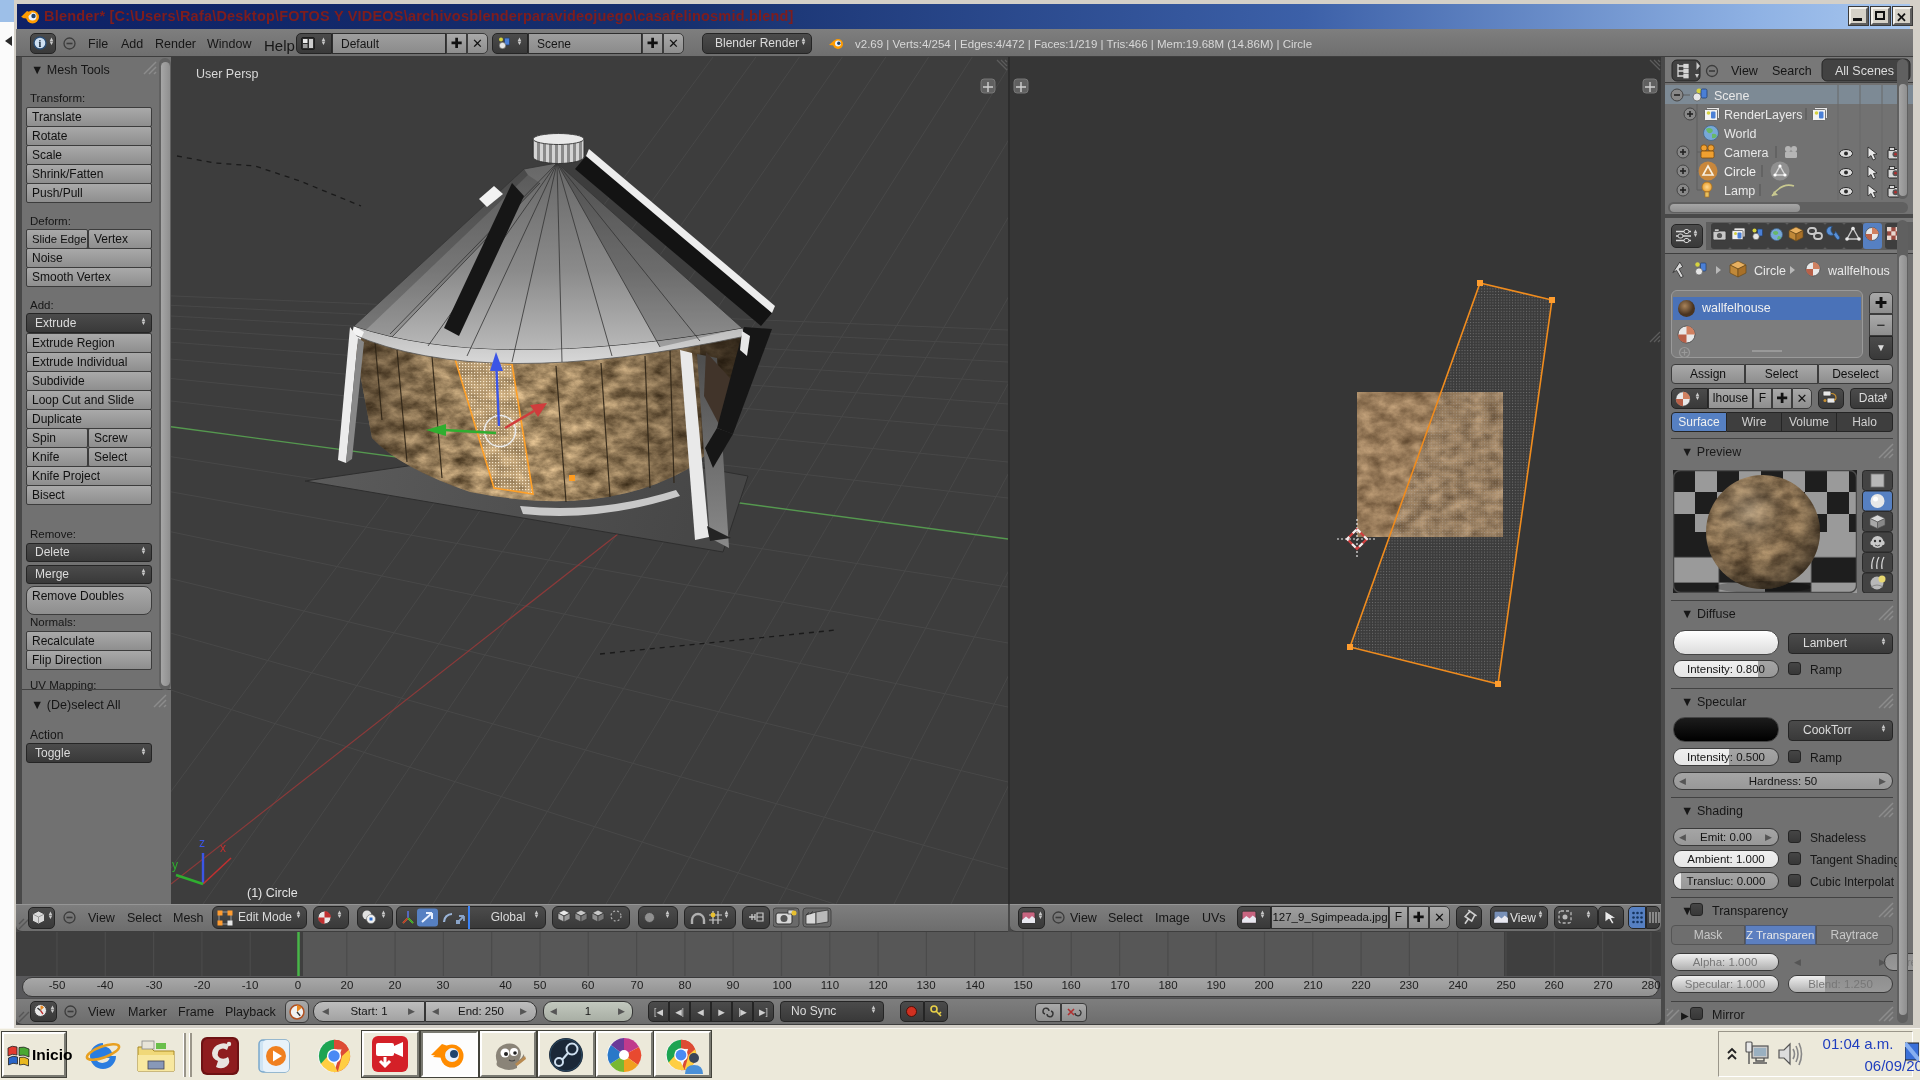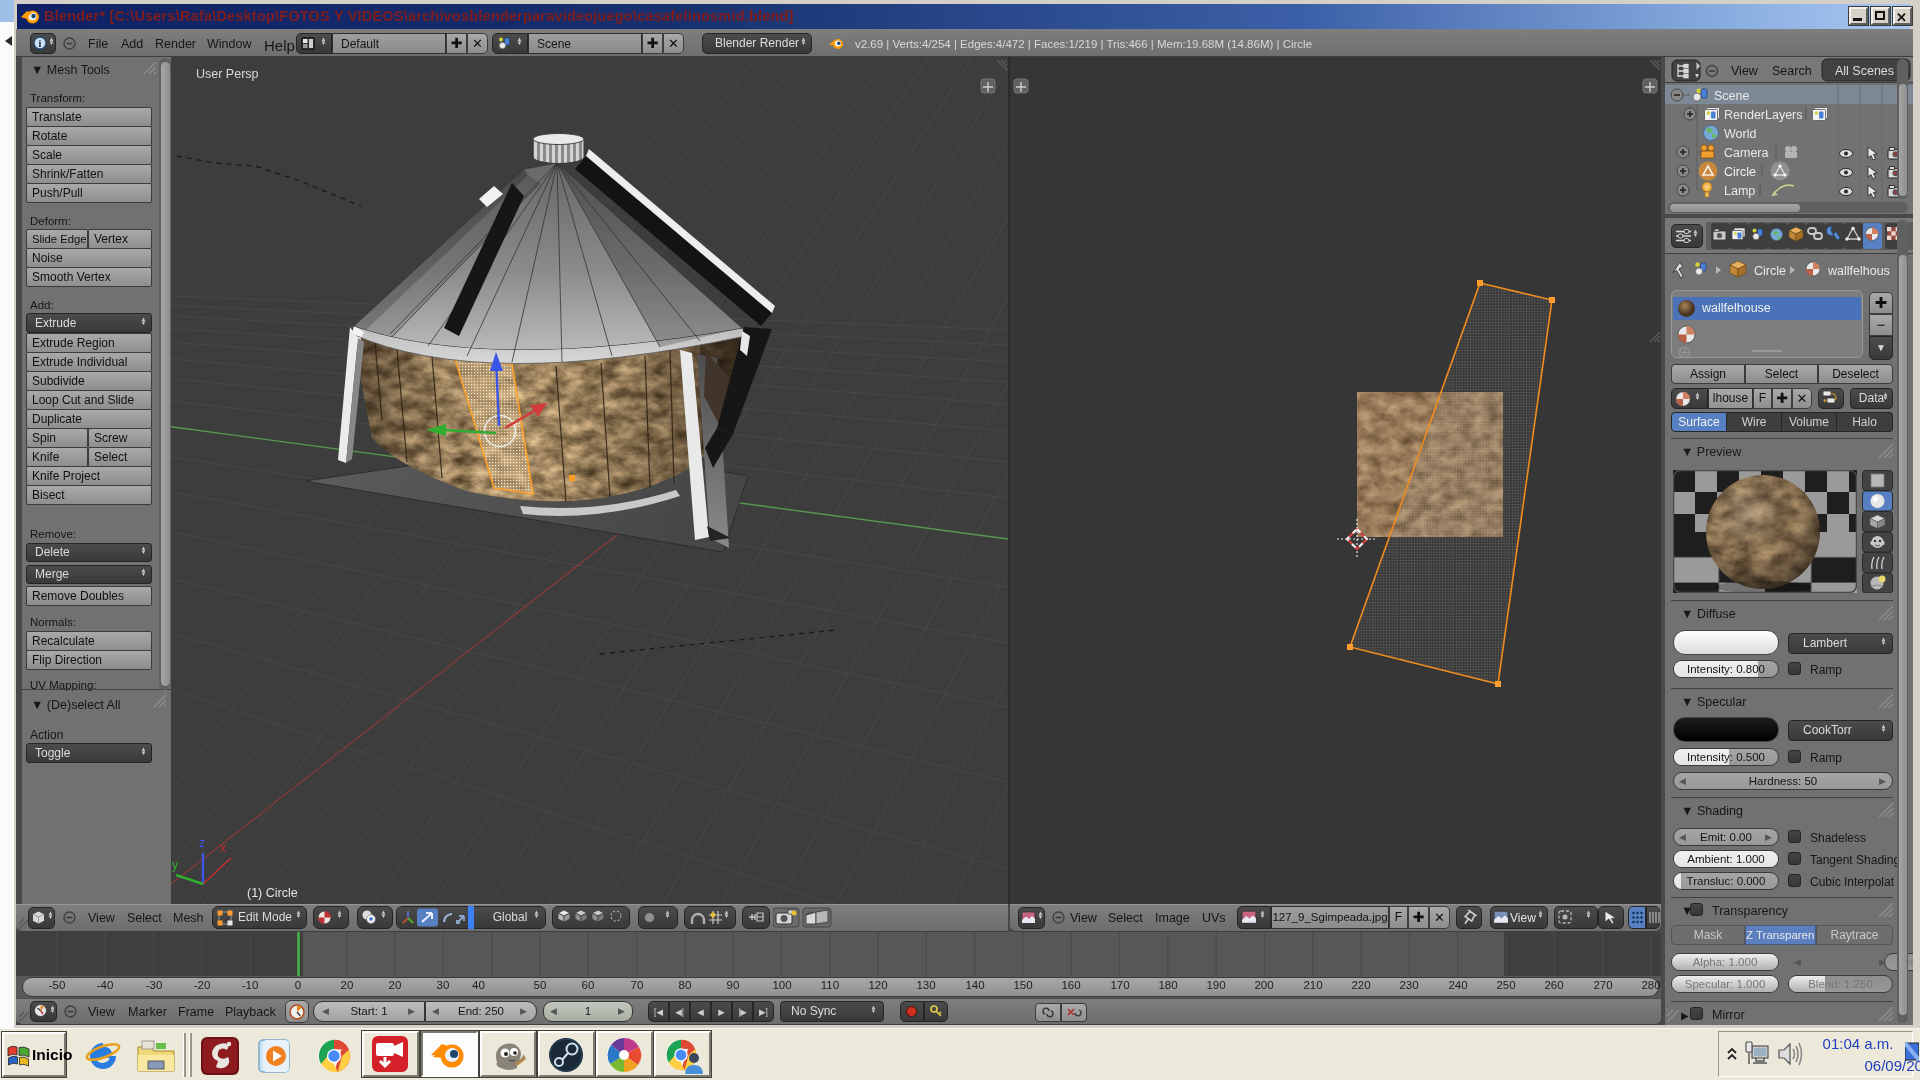--- a/index.html
+++ b/index.html
@@ -119,21 +119,21 @@
 <div class="btn" style="left:88px;top:428px;width:64px;height:20px;line-height:18px;border-radius:2px;text-align:left;padding-left:5px">Screw</div>
 <div class="btn" style="left:26px;top:447px;width:62px;height:20px;line-height:18px;border-radius:2px;text-align:left;padding-left:5px">Knife</div>
 <div class="btn" style="left:88px;top:447px;width:64px;height:20px;line-height:18px;border-radius:2px;text-align:left;padding-left:5px">Select</div>
 <div class="btn" style="left:26px;top:466px;width:126px;height:20px;line-height:18px;border-radius:2px;text-align:left;padding-left:5px">Knife Project</div>
 <div class="btn" style="left:26px;top:485px;width:126px;height:20px;line-height:18px;border-radius:2px;text-align:left;padding-left:5px">Bisect</div>
 <div class="txt" style="left:30px;top:528px;font-size:11.5px">Remove:</div>
 <div class="dd" style="left:26px;top:543px;width:126px;height:19px;text-align:left;line-height:17px;border-radius:3px"><span style="margin-left:8px">Delete</span></div>
 <div class="udar" style="left:140px;top:546px">▲<br>▼</div>
 <div class="dd" style="left:26px;top:565px;width:126px;height:19px;text-align:left;line-height:17px;border-radius:3px"><span style="margin-left:8px">Merge</span></div>
 <div class="udar" style="left:140px;top:568px">▲<br>▼</div>
-<div class="btn" style="left:26px;top:586px;width:126px;height:20px;line-height:18px;border-radius:2px;text-align:left;padding-left:5px">Remove Doubles</div>
+<div class="btn" style="left:26px;top:586px;width:126px;height:29px;line-height:18px;border-radius:8px;text-align:left;padding-left:5px">Remove Doubles</div>
 <div class="txt" style="left:30px;top:616px;font-size:11.5px">Normals:</div>
 <div class="btn" style="left:26px;top:631px;width:126px;height:20px;line-height:18px;border-radius:2px;text-align:left;padding-left:5px">Recalculate</div>
 <div class="btn" style="left:26px;top:650px;width:126px;height:20px;line-height:18px;border-radius:2px;text-align:left;padding-left:5px">Flip Direction</div>
 <div class="txt" style="left:30px;top:679px;font-size:11.5px">UV Mapping:</div>
 <div class="sep" style="left:22px;top:689px;width:149px"></div>
 <svg class="abs" style="left:150px;top:693px" width="20" height="16">
     <path d="M4 14 L16 2 M9 14 L16 7 M14 14 L16 12" stroke="#8c8c8c" stroke-width="1.5"></path>
   </svg>
 <div class="txt" style="left:31px;top:698px;font-size:12.5px">▼ (De)select All</div>
 <div class="txt" style="left:30px;top:728px;font-size:12px">Action</div>
@@ -405,21 +405,21 @@
     <path d="M8 3 L8 10 L3 15 M8 10 L13 15 M8 10 L8 10" stroke="#d8d820" stroke-width="1.6" fill="none"></path>
     <path d="M8 3 L8 10" stroke="#3b55e6" stroke-width="1.6"></path>
     <path d="M8 10 L3 15" stroke="#c03030" stroke-width="1.6"></path>
     <path d="M8 10 L13 15" stroke="#2fae2f" stroke-width="1.6"></path>
     <rect x="17" y="0.5" width="21" height="18" rx="3" fill="#5680c2"></rect>
     <path d="M22 14 L32 5 M32 5 L26 5 M32 5 L32 11" stroke="#e8f0ff" stroke-width="2" fill="none"></path>
     <path d="M44 14 A8 8 0 0 1 52 6" stroke="#9ab4d8" stroke-width="2.2" fill="none"></path>
     <path d="M58 14 L64 8 M64 8 L59 8 M64 8 L64 13" stroke="#8aa4c8" stroke-width="1.8" fill="none"></path>
     <rect x="56" y="12" width="4" height="4" fill="#8aa4c8"></rect>
   </svg>
-<div class="abs" style="left:468px;top:906px;width:78px;height:23px;border-left:6px solid #3b82f6;color:#dcdcdc;font-size:12px;line-height:23px;text-align:center">Global</div>
+<div class="abs" style="left:468px;top:906px;width:78px;height:23px;border-left:2px solid #3b82f6;color:#dcdcdc;font-size:12px;line-height:23px;text-align:center">Global</div>
 <div class="udar" style="left:533px;top:910px">▲<br>▼</div>
 <div class="dd" style="left:552px;top:906px;width:78px;height:23px;border-radius:6px"></div>
 <svg class="abs" style="left:556px;top:909px" width="70" height="16" viewBox="0 0 70 16">
     <g stroke="#333" stroke-width="0.7">
       <path d="M8 1 L14 4 L8 7 L2 4 Z" fill="#e8e8e8"></path>
       <path d="M2 4 L2 10 L8 13 L8 7 Z" fill="#b8b8b8"></path>
       <path d="M14 4 L14 10 L8 13 L8 7 Z" fill="#989898"></path>
     </g>
     <g stroke="#333" stroke-width="0.7" transform="translate(17,0)">
       <path d="M8 1 L14 4 L8 7 L2 4 Z" fill="#c8c8c8"></path>
@@ -569,21 +569,21 @@
 <div class="abs" style="left:22px;top:977px;width:1637px;height:20px;background:linear-gradient(#a8a8a8,#909090);border:1px solid #3a3a3a;border-radius:10px"></div>
 <div class="abs" style="left:37px;top:979px;width:40px;text-align:center;color:#1d1d1d;font-size:11.5px">-50</div>
 <div class="abs" style="left:85px;top:979px;width:40px;text-align:center;color:#1d1d1d;font-size:11.5px">-40</div>
 <div class="abs" style="left:134px;top:979px;width:40px;text-align:center;color:#1d1d1d;font-size:11.5px">-30</div>
 <div class="abs" style="left:182px;top:979px;width:40px;text-align:center;color:#1d1d1d;font-size:11.5px">-20</div>
 <div class="abs" style="left:230px;top:979px;width:40px;text-align:center;color:#1d1d1d;font-size:11.5px">-10</div>
 <div class="abs" style="left:278px;top:979px;width:40px;text-align:center;color:#1d1d1d;font-size:11.5px">0</div>
 <div class="abs" style="left:327px;top:979px;width:40px;text-align:center;color:#1d1d1d;font-size:11.5px">20</div>
 <div class="abs" style="left:375px;top:979px;width:40px;text-align:center;color:#1d1d1d;font-size:11.5px">20</div>
 <div class="abs" style="left:423px;top:979px;width:40px;text-align:center;color:#1d1d1d;font-size:11.5px">30</div>
-<div class="abs" style="left:472px;top:979px;width:40px;text-align:left;color:#1d1d1d;font-size:11.5px">40</div>
+<div class="abs" style="left:472px;top:979px;width:40px;text-align:right;color:#1d1d1d;font-size:11.5px">40</div>
 <div class="abs" style="left:520px;top:979px;width:40px;text-align:center;color:#1d1d1d;font-size:11.5px">50</div>
 <div class="abs" style="left:568px;top:979px;width:40px;text-align:center;color:#1d1d1d;font-size:11.5px">60</div>
 <div class="abs" style="left:617px;top:979px;width:40px;text-align:center;color:#1d1d1d;font-size:11.5px">70</div>
 <div class="abs" style="left:665px;top:979px;width:40px;text-align:center;color:#1d1d1d;font-size:11.5px">80</div>
 <div class="abs" style="left:713px;top:979px;width:40px;text-align:center;color:#1d1d1d;font-size:11.5px">90</div>
 <div class="abs" style="left:762px;top:979px;width:40px;text-align:center;color:#1d1d1d;font-size:11.5px">100</div>
 <div class="abs" style="left:810px;top:979px;width:40px;text-align:center;color:#1d1d1d;font-size:11.5px">110</div>
 <div class="abs" style="left:858px;top:979px;width:40px;text-align:center;color:#1d1d1d;font-size:11.5px">120</div>
 <div class="abs" style="left:906px;top:979px;width:40px;text-align:center;color:#1d1d1d;font-size:11.5px">130</div>
 <div class="abs" style="left:955px;top:979px;width:40px;text-align:center;color:#1d1d1d;font-size:11.5px">140</div>

